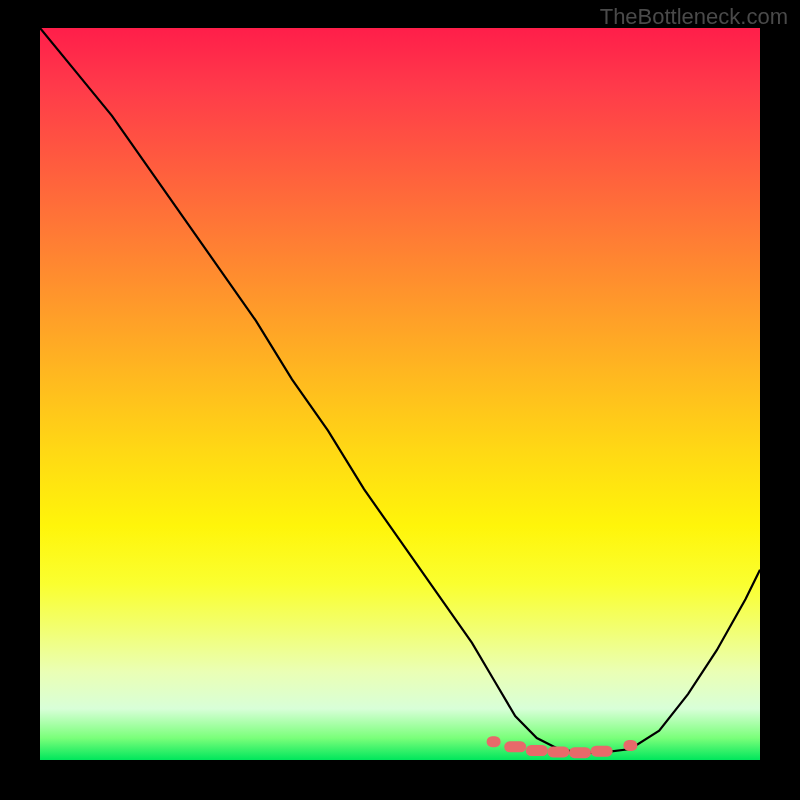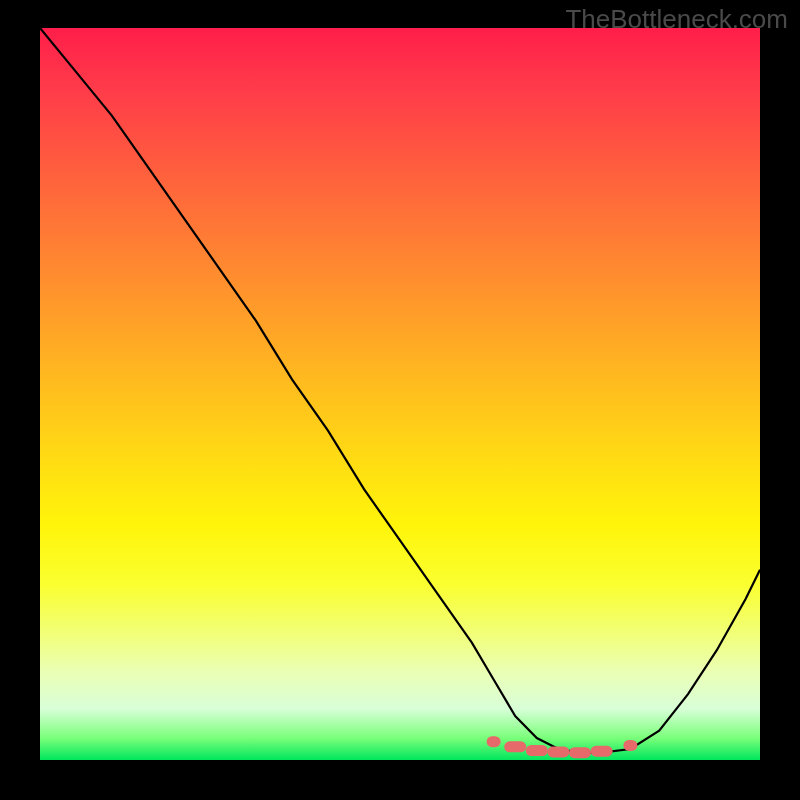--- a/index.html
+++ b/index.html
@@ -9,21 +9,21 @@
     background: #000;
     position: relative;
     overflow: hidden;
     font-family: Arial, sans-serif;
   }
   .watermark {
     position: absolute;
     top: 4px;
     right: 12px;
     color: #4a4a4a;
-    font-size: 26px;
+    font-size: 22px;
     font-weight: 500;
     z-index: 10;
   }
   .plot-area {
     position: absolute;
     left: 40px;
     top: 28px;
     width: 720px;
     height: 732px;
   }

